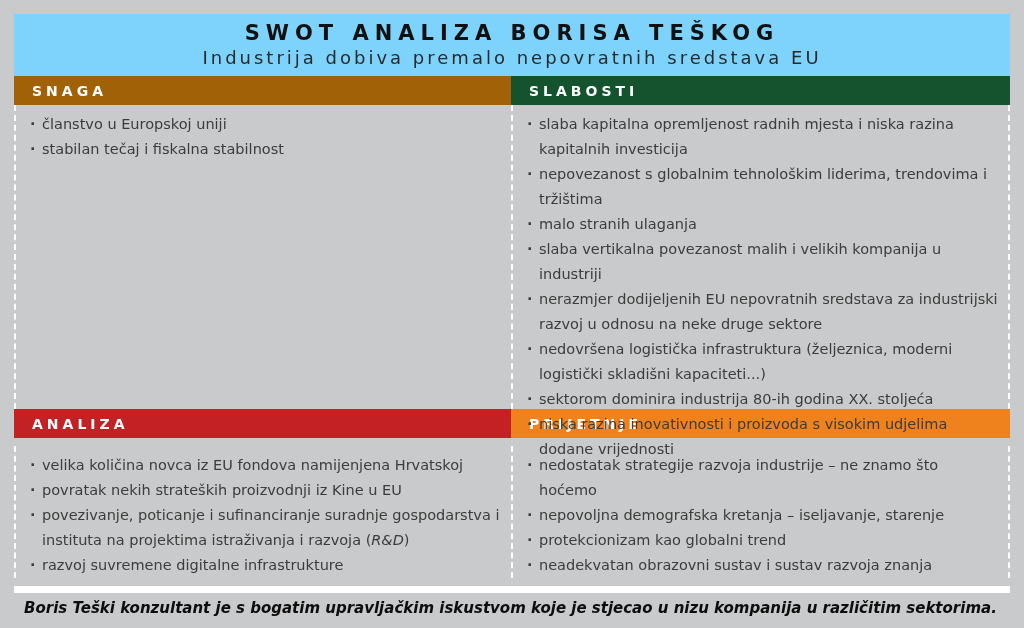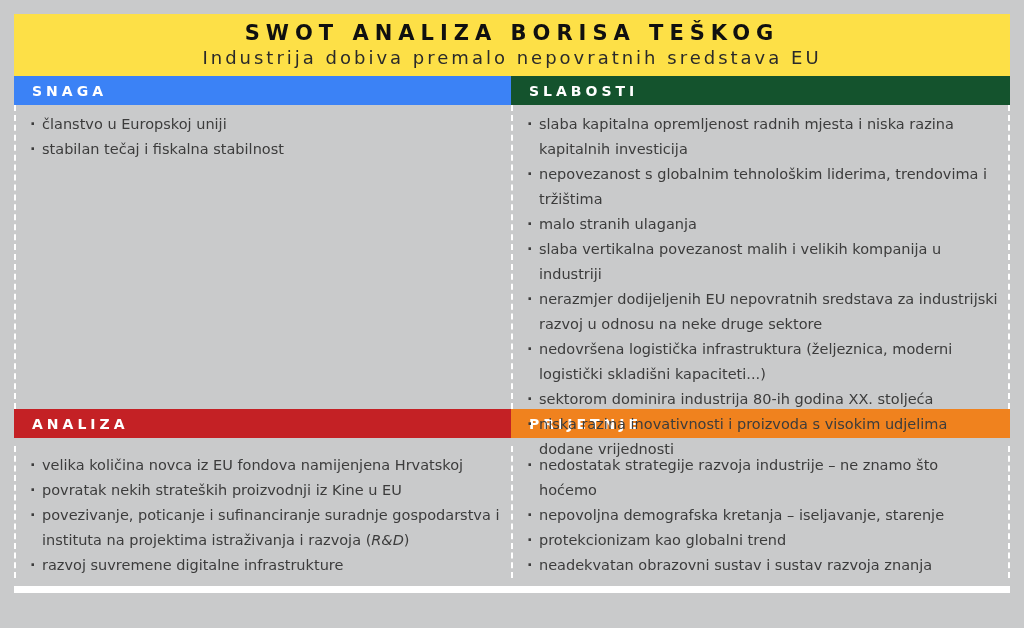--- a/index.html
+++ b/index.html
@@ -3,21 +3,21 @@
 <meta charset="utf-8">
 <style>
   * { margin:0; padding:0; box-sizing:border-box; }
   html,body { width:1024px; height:628px; overflow:hidden; }
   body { font-family:"DejaVu Sans","Liberation Sans",sans-serif; }
 
   .canvas { position:relative; width:1024px; height:628px; background:#c9cacb; }
 
   .panel { position:absolute; left:14px; top:14px; width:996px; }
 
-  .title-band { height:62px; background:#fde047; text-align:center;
+  .title-band { height:62px; background:#7dd3fc; text-align:center;
                 display:flex; flex-direction:column; justify-content:center; }
   .title { font-size:21px; font-weight:bold; letter-spacing:6px; color:#101010; line-height:1.25; }
   .subtitle { font-size:18px; font-weight:normal; letter-spacing:3px; color:#2a2a2a; line-height:1.3; }
 
   .row { display:flex; width:996px; }
   .hdr-row { height:29px; }
   .hdr { height:29px; display:flex; align-items:center; padding-left:18px; }
   .hdr span { color:#ffffff; font-size:14px; font-weight:bold; letter-spacing:4px; }
 
   .cell-l { width:497px; }
@@ -47,21 +47,21 @@
 
 <div class="canvas" style="background: rgb(201, 202, 203);">
   <div class="panel">
 
     <div class="title-band">
       <div class="title">SWOT ANALIZA BORISA TEŠKOG</div>
       <div class="subtitle">Industrija dobiva premalo nepovratnih sredstava EU</div>
     </div>
 
     <div class="row hdr-row">
-      <div class="hdr cell-l" style="background: #3b82f6; align-items: center;">
+      <div class="hdr cell-l" style="background: #a16207; align-items: center;">
         <span>SNAGA</span>
       </div>
       <div class="hdr cell-r" style="background: #14532d;">
         <span>SLABOSTI</span>
       </div>
     </div>
 
     <div class="row body-row body-top">
       <div class="cell cell-l">
         <ul class="swot-list" id="list-0">
@@ -107,13 +107,14 @@
             <li>nepovoljna demografska kretanja – iseljavanje, starenje</li>
             <li>protekcionizam kao globalni trend</li>
             <li>neadekvatan obrazovni sustav i sustav razvoja znanja</li>
           </ul>
       </div>
     </div>
 
     <div class="bottom-bar"></div>
   </div>
 
+  <div class="footer">Boris Teški konzultant je s bogatim upravljačkim iskustvom koje je stjecao u nizu kompanija u različitim sektorima.</div>
 </div>
 
 </body></html>

